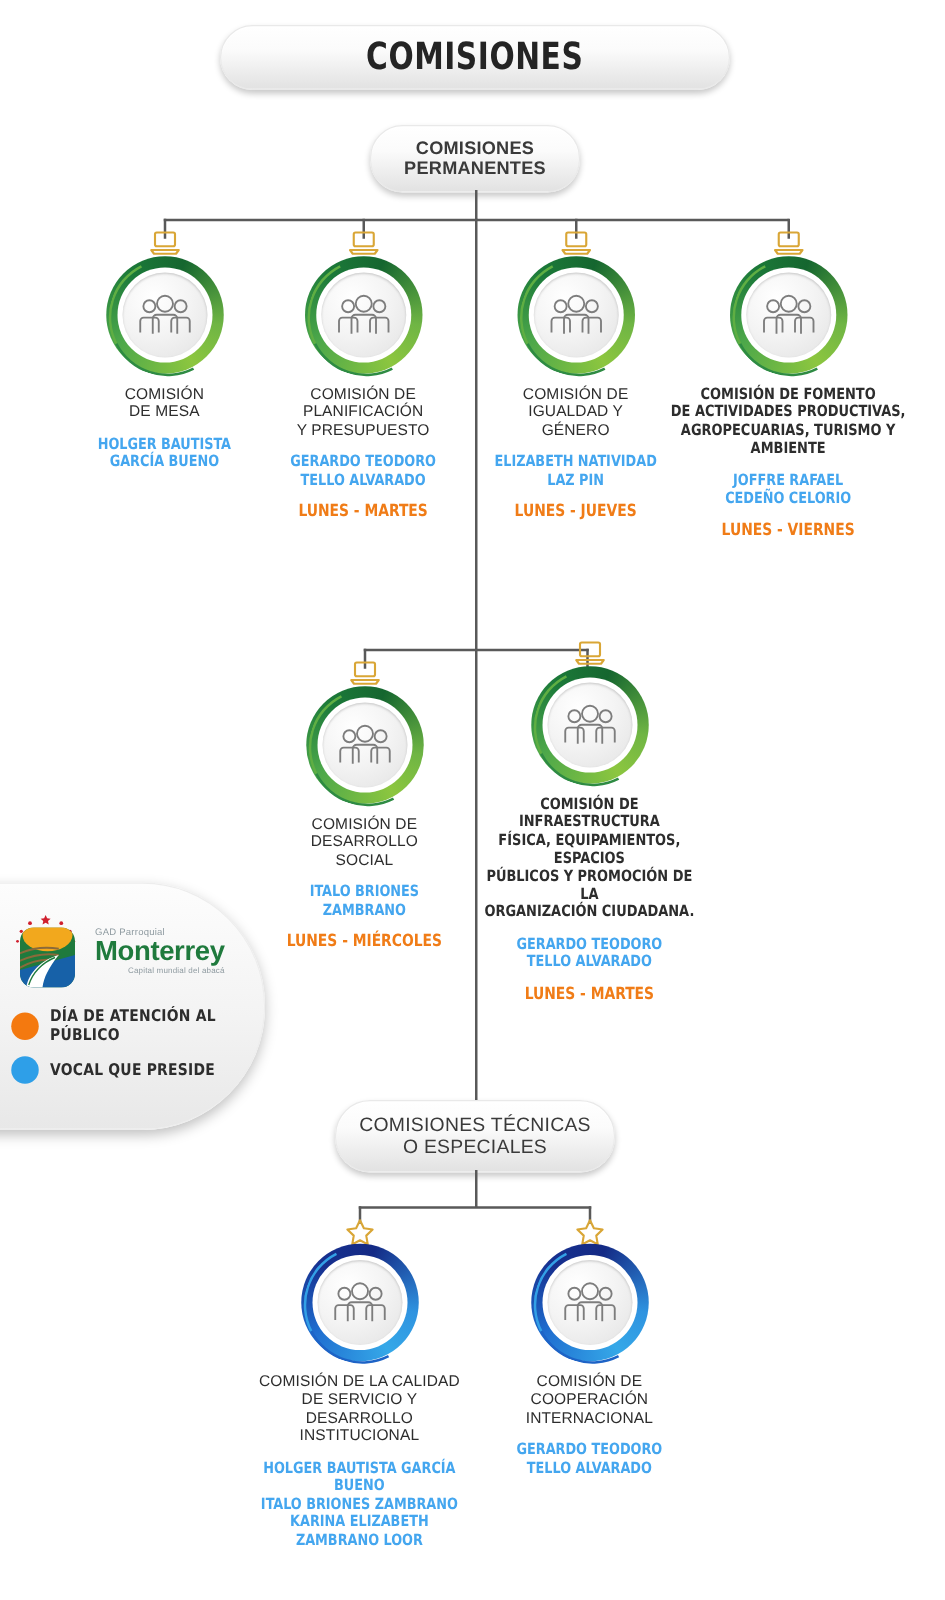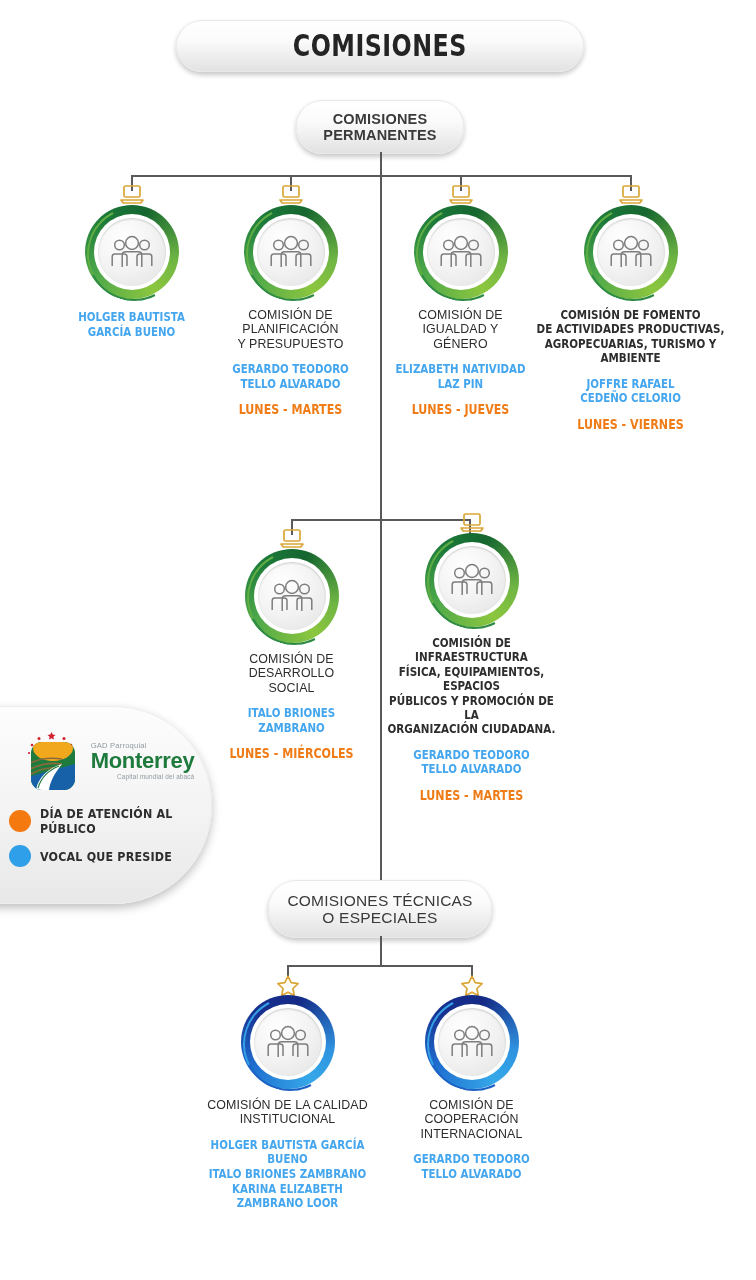--- a/index.html
+++ b/index.html
@@ -102,21 +102,21 @@
 
   
   #legend-panel{
     position:absolute;left:-210px;top:706px;width:420px;height:196px;
     border-radius:98px;
     background:linear-gradient(180deg,#fdfdfd 0%,#f3f3f3 55%,#e8e8e8 100%);
     box-shadow:0 4px 10px rgba(0,0,0,.25);
     border:1px solid #ededed;
   }
   #legend-inner{position:absolute;left:218px;top:18px;width:200px;}
-  #logo-row{display:flex;align-items:center;gap:9px;height:72px;justify-content:center;}
+  #logo-row{display:flex;align-items:center;gap:9px;height:72px;}
   #logo-mark{width:58px;height:62px;position:relative;flex:none;}
   #logo-text{line-height:1;}
   .logo-top{font-size:7.6px;color:#8e9aa0;letter-spacing:.2px;}
   .logo-main{
     font-size:22px;font-weight:bold;color:#1f7a3d;letter-spacing:-.3px;margin-top:1px;
   }
   .logo-sub{font-size:6.4px;color:#8e9aa0;letter-spacing:.15px;margin-top:2px;text-align:right;}
   .legend-item{display:flex;align-items:center;gap:9px;margin-top:9px;}
   .legend-dot{width:22px;height:22px;border-radius:50%;flex:none;}
   .legend-label{
@@ -183,20 +183,24 @@
               <circle cx="22" cy="8" r="6.4"></circle>
               <circle cx="9.5" cy="10" r="4.8"></circle>
               <circle cx="34.5" cy="10" r="4.8"></circle>
               <path d="M2.2 31v-9.2c0-1.5 1.2-2.7 2.7-2.7h9.4c1.5 0 2.7 1.2 2.7 2.7V31"></path>
               <path d="M27 31v-9.2c0-1.5 1.2-2.7 2.7-2.7h9.4c1.5 0 2.7 1.2 2.7 2.7V31"></path>
               <path d="M12.2 32v-12c0-1.8 1.4-3.2 3.2-3.2h13.2c1.8 0 3.2 1.4 3.2 3.2v12"></path>
             </g>
           </svg>
       </div>
     </div>
+    <div class="node-title reg">
+        <div>COMISIÓN</div>
+        <div>DE MESA</div>
+      </div>
     <div class="node-names">
         <div>HOLGER BAUTISTA</div>
         <div>GARCÍA BUENO</div>
       </div>
     <div class="node-days"></div>
   </div>
 
   <div class="node" style="left:213px;top:205px;width:155px;">
     <div class="badge">
       <span class="topicon">
@@ -396,20 +400,21 @@
               <circle cx="34.5" cy="10" r="4.8"></circle>
               <path d="M2.2 31v-9.2c0-1.5 1.2-2.7 2.7-2.7h9.4c1.5 0 2.7 1.2 2.7 2.7V31"></path>
               <path d="M27 31v-9.2c0-1.5 1.2-2.7 2.7-2.7h9.4c1.5 0 2.7 1.2 2.7 2.7V31"></path>
               <path d="M12.2 32v-12c0-1.8 1.4-3.2 3.2-3.2h13.2c1.8 0 3.2 1.4 3.2 3.2v12"></path>
             </g>
           </svg>
       </div>
     </div>
     <div class="node-title reg">
         <div>COMISIÓN DE LA CALIDAD</div>
+        <div>DE SERVICIO Y DESARROLLO</div>
         <div>INSTITUCIONAL</div>
       </div>
     <div class="node-names">
         <div>HOLGER BAUTISTA GARCÍA BUENO</div>
         <div>ITALO BRIONES ZAMBRANO</div>
         <div>KARINA ELIZABETH ZAMBRANO LOOR</div>
       </div>
     <div class="node-days"></div>
   </div>
 

